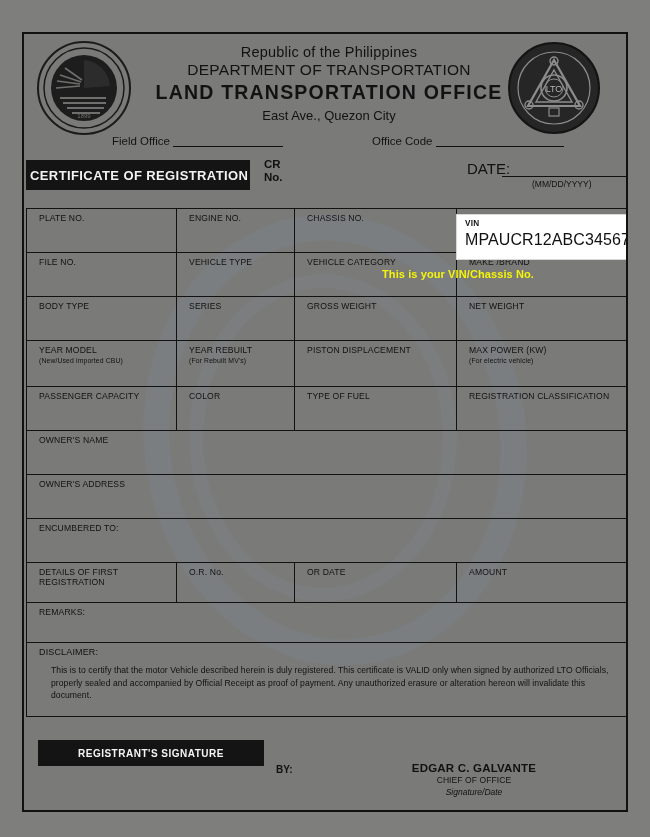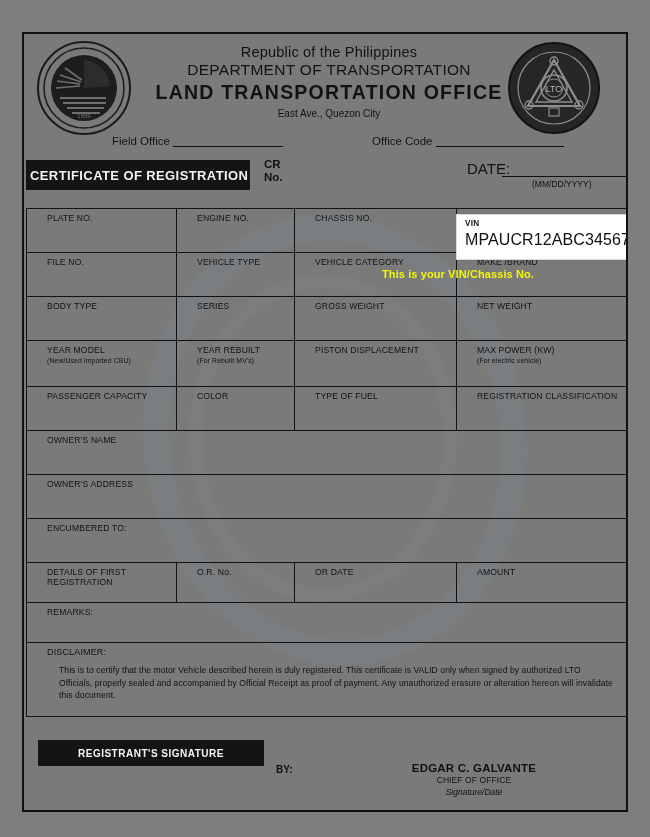--- a/index.html
+++ b/index.html
@@ -40,21 +40,21 @@
   }
   .seal svg{display:block;}
   .seal-left{left:12px;}
   .seal-right{left:482px;}
   .head-text{
     position:absolute;left:110px;top:10px;width:390px;text-align:center;color:#121212;
   }
   .head-text .l1{font-size:14.5px;letter-spacing:.2px;}
   .head-text .l2{font-size:15.5px;letter-spacing:.3px;margin-top:1px;}
   .head-text .l3{font-size:19.5px;font-weight:bold;letter-spacing:1.2px;margin-top:2px;}
-  .head-text .l4{font-size:10px;margin-top:4px;}
+  .head-text .l4{font-size:13px;margin-top:4px;}
   
   .officeline{
     position:absolute;top:100px;left:0;width:100%;height:22px;color:#141414;font-size:11.5px;
   }
   .officeline .fo{position:absolute;left:88px;top:0;}
   .officeline .oc{position:absolute;left:348px;top:0;}
   .ul{display:inline-block;border-bottom:1.6px solid #111;vertical-align:bottom;height:12px;}
   .ul.w1{width:110px;}
   .ul.w2{width:128px;}
   
@@ -70,21 +70,21 @@
   .dateline{position:absolute;left:478px;top:16px;width:126px;border-bottom:1.8px solid #111;}
   .datefmt{position:absolute;left:508px;top:19px;color:#111;font-size:8.5px;}
   
   table.grid{
     position:absolute;top:174px;left:2px;width:600px;
     border-collapse:collapse;table-layout:fixed;
   }
   table.grid td{
     border:1.4px solid #121212;
     vertical-align:top;
-    padding:4px 0 0 20px;
+    padding:4px 0 0 12px;
     color:#111;
     font-size:8.6px;
     letter-spacing:.15px;
     line-height:10px;
     margin-left:40px;
   }
   td .sub{font-size:6.8px;display:block;margin-top:1px;}
   .r-h{height:44px;}
   .r-tall{height:46px;}
   .r-owner{height:44px;}

